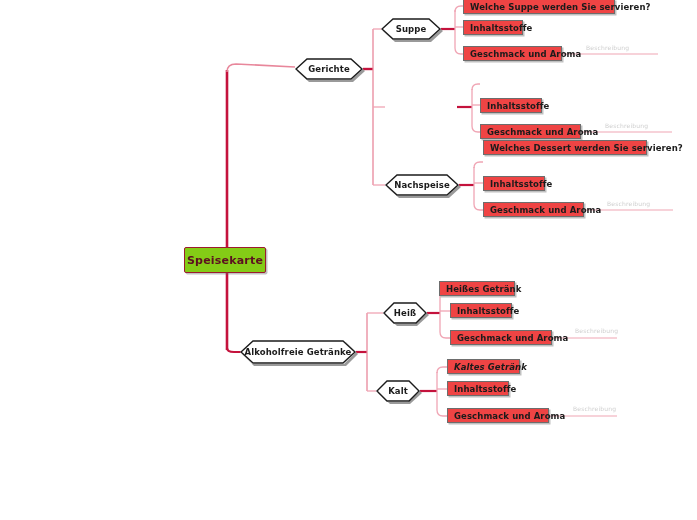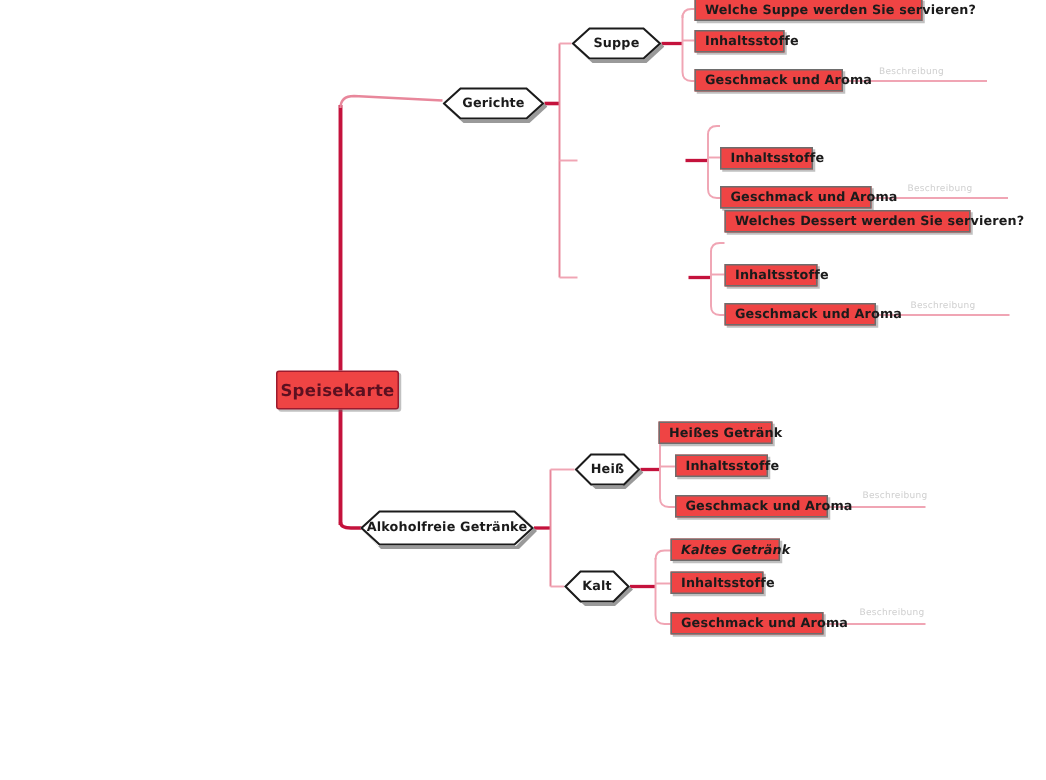--- a/index.html
+++ b/index.html
@@ -11,21 +11,21 @@
     position:relative;
   }
   #canvas{position:absolute;left:0;top:0;width:697px;height:520px;}
 
   svg.wires{position:absolute;left:0;top:0;width:697px;height:520px;pointer-events:none;}
 
   
   .root-node{
     position:absolute;
     box-sizing:border-box;
-    background:#ef4444;
+    background:#84cc16;
     border:1.5px solid #9c1b2e;
     border-radius:2px;
     display:flex;align-items:center;justify-content:center;
     color:#5c1020;
     font-weight:bold;
     font-size:11px;
     letter-spacing:.2px;
     box-shadow:1.5px 1.5px 0 rgba(100,100,100,.40);
     z-index:6;
   }
@@ -174,20 +174,28 @@
   <div class="hex" style="left:381px;top:18px;width:60px;height:22px;">
     <div class="hex-shadow"></div>
     <div class="hex-body"></div>
     <svg class="hex-border" viewBox="0 0 60 22" preserveAspectRatio="none">
       <polygon points="12,1 48,1 59,11 48,21 12,21 1,11" fill="none" stroke="#1b1b1b" stroke-width="1.4"></polygon>
     </svg>
     <div class="hex-label">Suppe</div>
   </div>
 
 
+  <div class="hex" style="left:385px;top:174px;width:74px;height:22px;">
+    <div class="hex-shadow"></div>
+    <div class="hex-body"></div>
+    <svg class="hex-border" viewBox="0 0 74 22" preserveAspectRatio="none">
+      <polygon points="12,1 62,1 73,11 62,21 12,21 1,11" fill="none" stroke="#1b1b1b" stroke-width="1.4"></polygon>
+    </svg>
+    <div class="hex-label">Nachspeise</div>
+  </div>
 
   <div class="hex" style="left:383px;top:302px;width:44px;height:22px;">
     <div class="hex-shadow"></div>
     <div class="hex-body"></div>
     <svg class="hex-border" viewBox="0 0 44 22" preserveAspectRatio="none">
       <polygon points="11,1 33,1 43,11 33,21 11,21 1,11" fill="none" stroke="#1b1b1b" stroke-width="1.4"></polygon>
     </svg>
     <div class="hex-label">Heiß</div>
   </div>
 

